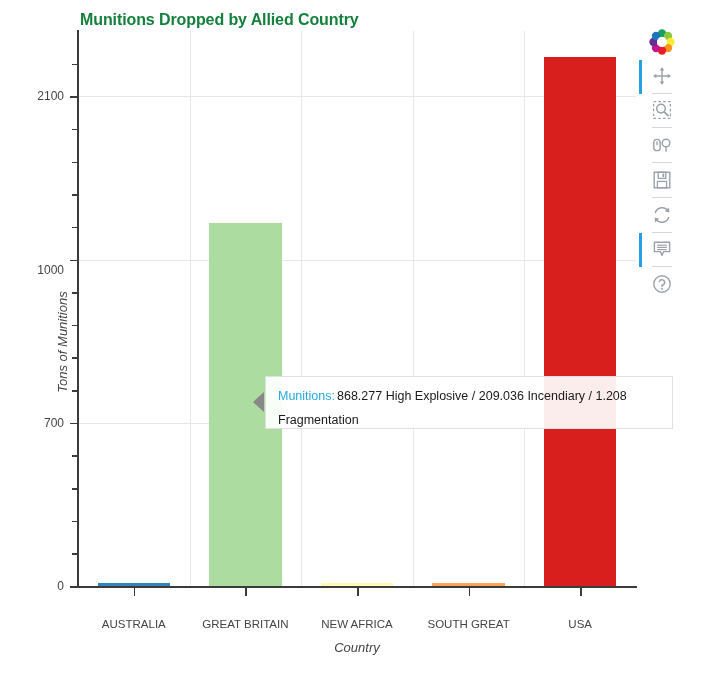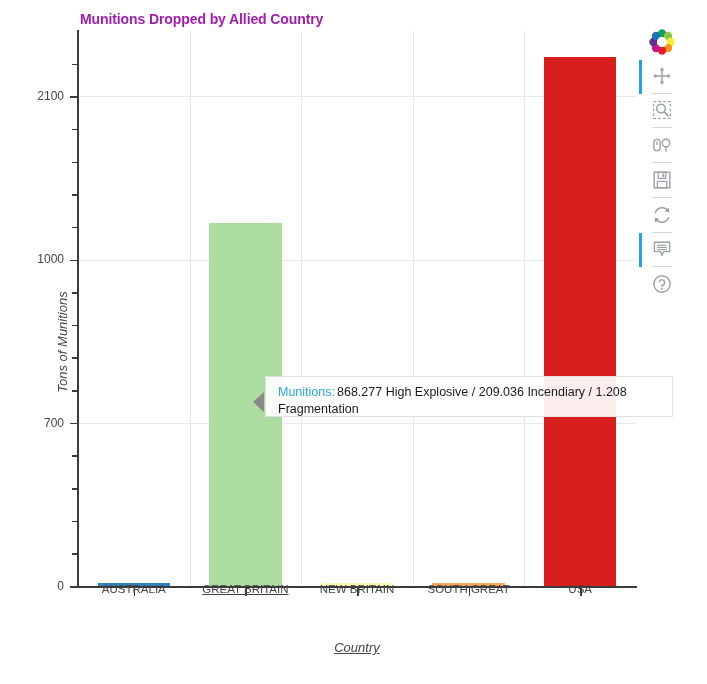--- a/index.html
+++ b/index.html
@@ -13,23 +13,23 @@
   #root {
     position: relative;
     width: 707px; height: 684px;
     background: #ffffff;
   }
 
   
   #chart-title {
     position: absolute;
     left: 80px; top: 11px;
-    font-size: 14px;
+    font-size: 16px;
     font-weight: bold;
-    color: #a21caf;
+    color: #15803d;
     letter-spacing: -0.1px;
     white-space: nowrap;
   }
 
   
   #plot-frame {
     position: absolute;
     left: 78px; top: 31px;
     width: 558px; height: 555px;
     background: #ffffff;
@@ -75,21 +75,21 @@
     white-space: nowrap;
     transform: translateY(-50%);
   }
   .xtick-major {
     position: absolute;
     top: 588px; width: 1.5px; height: 8px;
     background: #3b3b3b;
   }
   .xlabel-text {
     position: absolute;
-    top: 583px;
+    top: 618px;
     font-size: 11.5px;
     color: #444444;
     text-align: center;
     white-space: nowrap;
     transform: translateX(-50%);
   }
 
   
   #yaxis-title {
     position: absolute;
@@ -102,40 +102,39 @@
     white-space: nowrap;
   }
   #xaxis-title {
     position: absolute;
     left: 78px; top: 640px;
     width: 558px;
     text-align: center;
     font-size: 13px;
     font-style: italic;
     color: #444444;
-    text-decoration: underline;
   }
 
   
   .bar {
     position: absolute;
     bottom: 0;
   }
 
   
   #tooltip {
     position: absolute;
     left: 265px; top: 376px;
-    width: 408px; height: 41px;
+    width: 408px; height: 53px;
     background: rgba(255,255,255,0.92);
     border: 1px solid #e0e0e0;
     padding: 7px 10px 7px 12px;
     font-size: 12.5px;
     color: #1a1a1a;
-    line-height: 17px;
+    line-height: 24px;
   }
   #tooltip-arrow {
     position: absolute;
     left: 253px; top: 392px;
     width: 0; height: 0;
     border-top: 10px solid transparent;
     border-bottom: 10px solid transparent;
     border-right: 11px solid #888888;
   }
   #tooltip-row { display: block; }
@@ -204,44 +203,44 @@
 
   <div id="yaxis-line"></div>
   <div id="xaxis-line"></div>
 
   <div id="yaxis-ticks">
       <div class="ytick-major" style="top: 586px;"></div>
       <div class="ylabel-text" style="top: 586px;">0</div>
       <div class="ytick-major" style="top: 422.765px;"></div>
       <div class="ylabel-text" style="top: 422.765px;">700</div>
       <div class="ytick-major" style="top: 259.529px;"></div>
-      <div class="ylabel-text" style="top: 259px;">1000</div>
+      <div class="ylabel-text" style="top: 270px;">1000</div>
       <div class="ytick-major" style="top: 96.2941px;"></div>
       <div class="ylabel-text" style="top: 96.2941px;">2100</div>
       <div class="ytick-minor" style="top: 553.353px;"></div>
       <div class="ytick-minor" style="top: 520.706px;"></div>
       <div class="ytick-minor" style="top: 488.059px;"></div>
       <div class="ytick-minor" style="top: 455.412px;"></div>
       <div class="ytick-minor" style="top: 390.118px;"></div>
       <div class="ytick-minor" style="top: 357.471px;"></div>
       <div class="ytick-minor" style="top: 324.824px;"></div>
       <div class="ytick-minor" style="top: 292.176px;"></div>
       <div class="ytick-minor" style="top: 226.882px;"></div>
       <div class="ytick-minor" style="top: 194.235px;"></div>
       <div class="ytick-minor" style="top: 161.588px;"></div>
       <div class="ytick-minor" style="top: 128.941px;"></div>
       <div class="ytick-minor" style="top: 63.6471px;"></div>
     </div>
   <div id="xaxis-ticks">
       <div class="xtick-major" style="left: 133.8px;"></div>
       <div class="xlabel-text" style="left: 133.8px;">AUSTRALIA</div>
       <div class="xtick-major" style="left: 245.4px;"></div>
-      <div class="xlabel-text" style="left: 245.4px; text-decoration: underline;">GREAT BRITAIN</div>
+      <div class="xlabel-text" style="left: 245.4px;">GREAT BRITAIN</div>
       <div class="xtick-major" style="left: 357px;"></div>
-      <div class="xlabel-text" style="left: 357px;">NEW BRITAIN</div>
+      <div class="xlabel-text" style="left: 357px;">NEW AFRICA</div>
       <div class="xtick-major" style="left: 468.6px;"></div>
       <div class="xlabel-text" style="left: 468.6px;">SOUTH GREAT</div>
       <div class="xtick-major" style="left: 580.2px;"></div>
       <div class="xlabel-text" style="left: 580.2px;">USA</div>
     </div>
 
   <div id="yaxis-title">Tons of Munitions</div>
   <div id="xaxis-title">Country</div>
 
   <div id="tooltip-arrow"></div>

